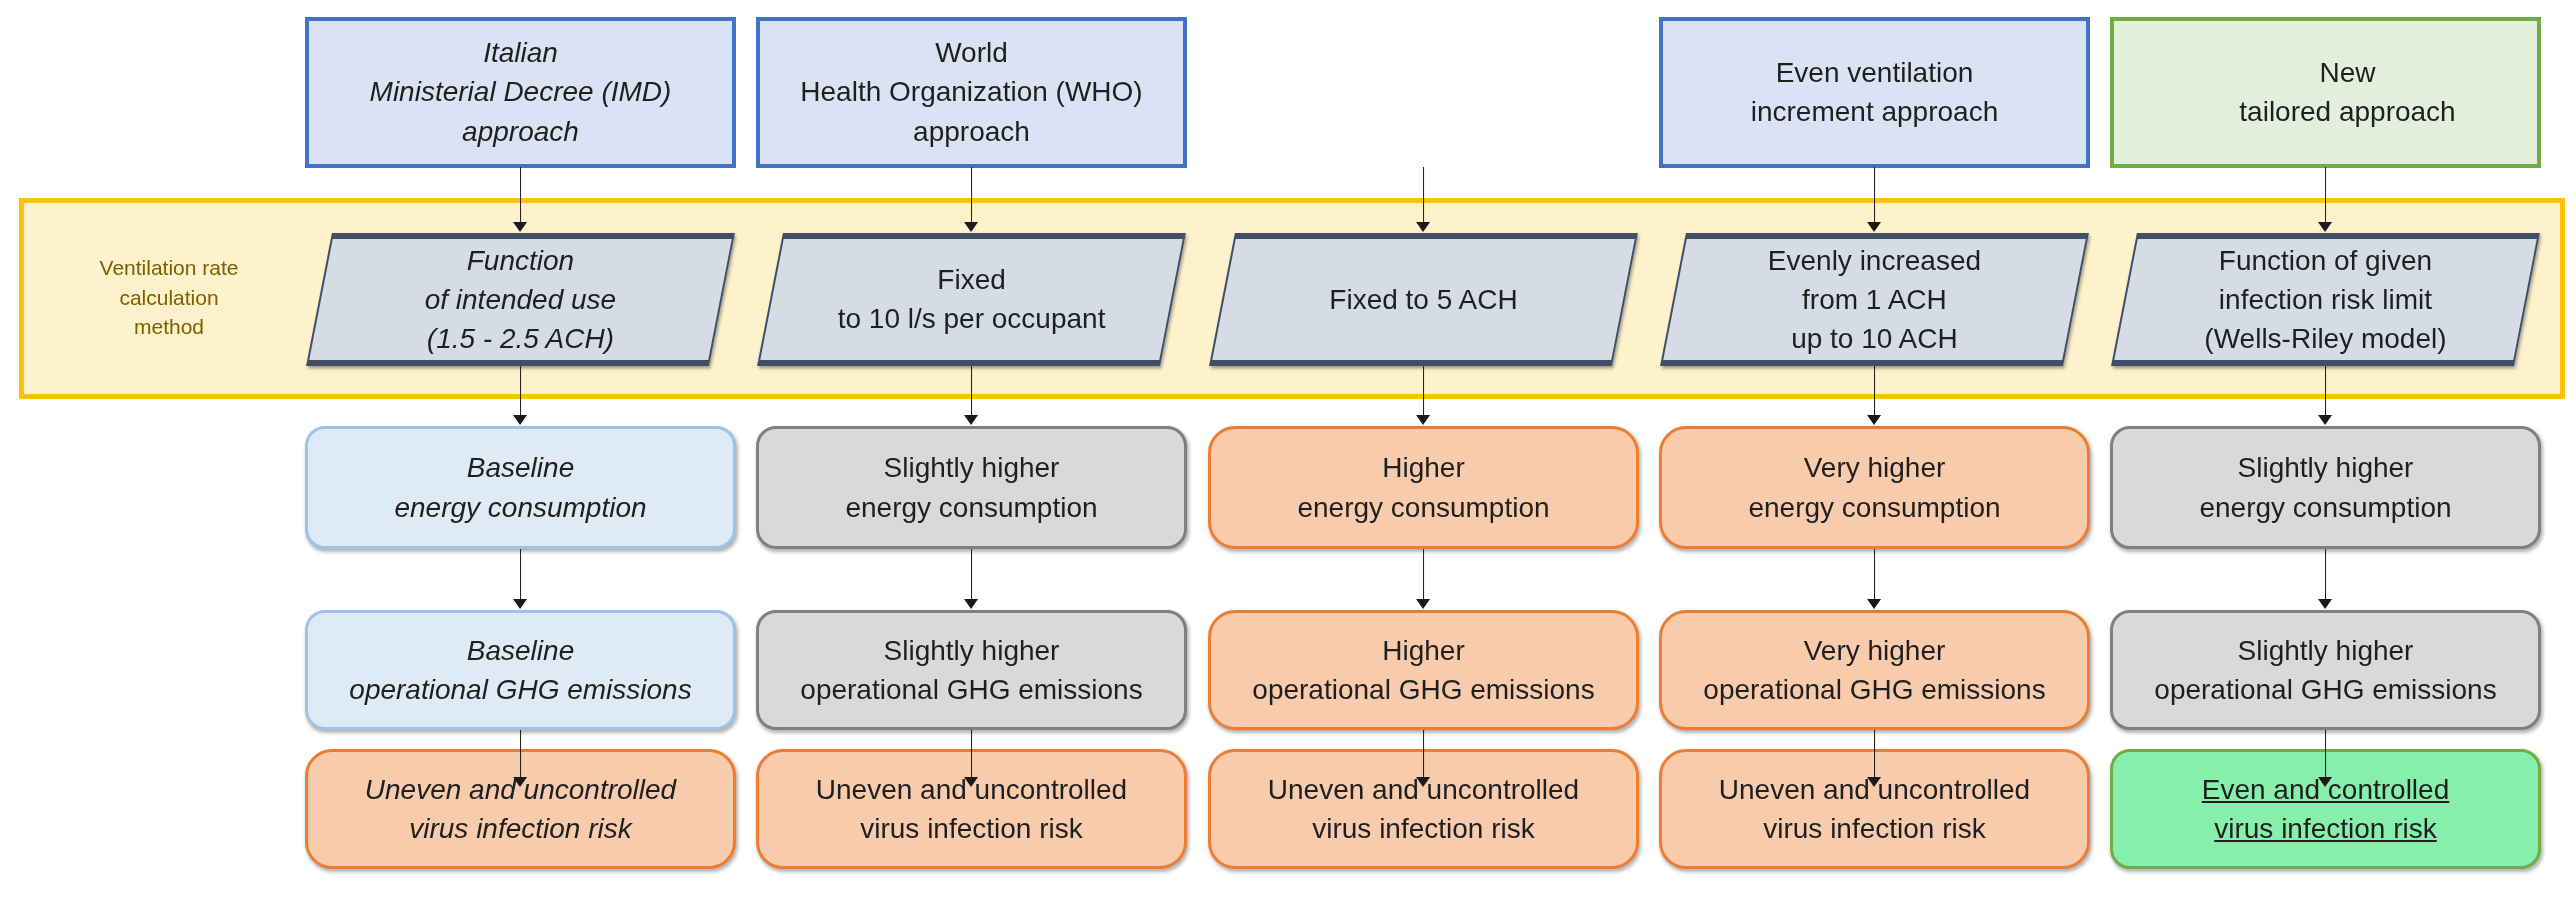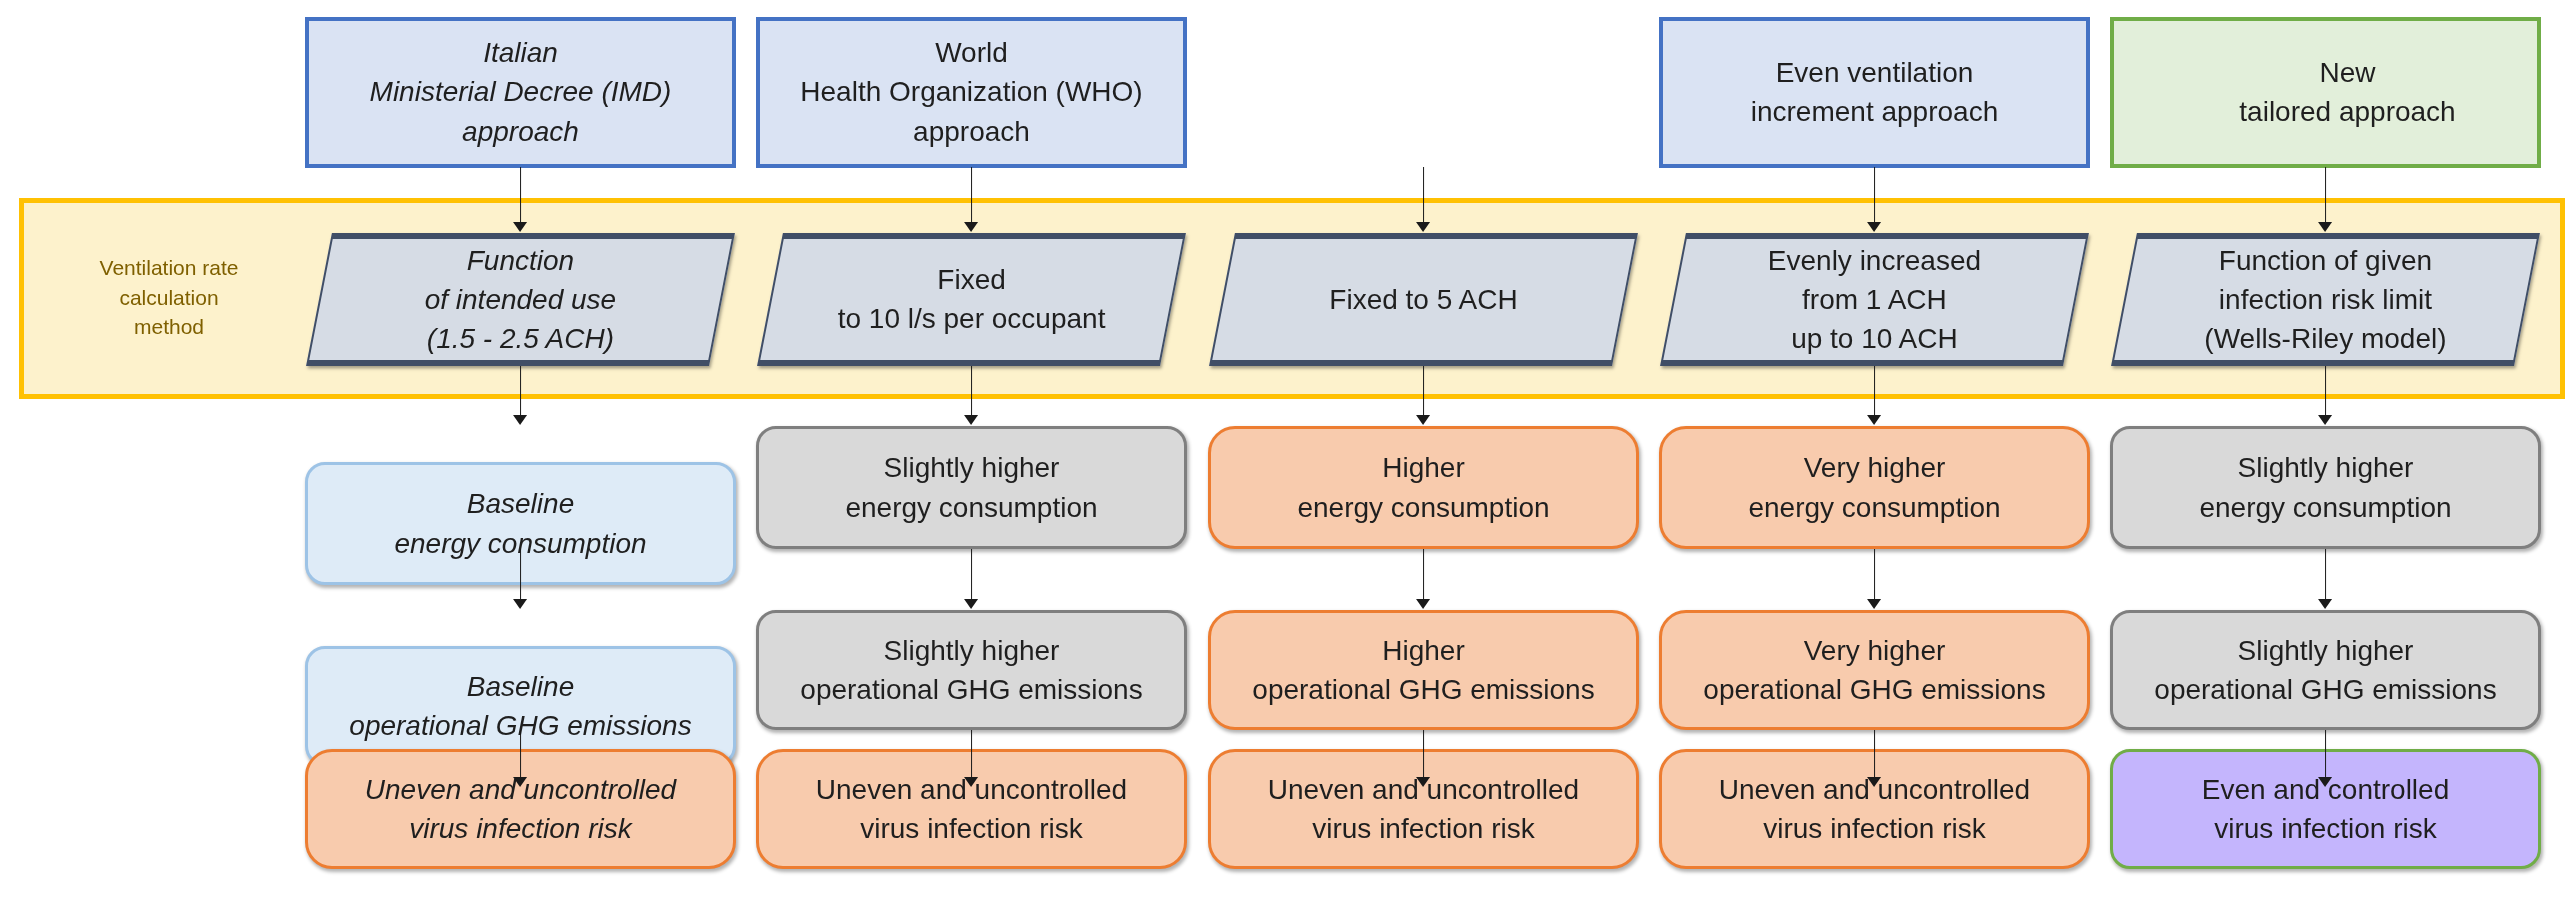--- a/index.html
+++ b/index.html
@@ -103,24 +103,24 @@
   
   .round {
     border-radius: 20px;
     border: 3.8px solid;
     box-shadow: 1.3px 2.5px 3.8px rgba(0,0,0,0.30);
   }
   .row-energy { top: 426px;  height: 123px; }
   .row-ghg    { top: 610px;  height: 120px; }
   .row-risk   { top: 749px; height: 120px; }
 
-  .rb-lightblue { background: #deebf7; border-color: #9dc3e6; margin-top: 36px; }
+  .rb-lightblue { background: #deebf7; border-color: #9dc3e6; }
   .rb-gray      { background: #d9d9d9; border-color: #7f7f7f; }
   .rb-orange    { background: #f8cbad; border-color: #ed7d31; border-radius: 27px; }
-  .rb-green     { background: #c4b5fd; border-color: #70ad47; }
+  .rb-green     { background: #86efac; border-color: #70ad47; text-decoration: underline; }
 
   
   .arrow {
     position: absolute;
     left: 50%;
     transform: translateX(-50%);
     width: 1.9px;
     background: #1a1a1a;
     z-index: 3;
   }

